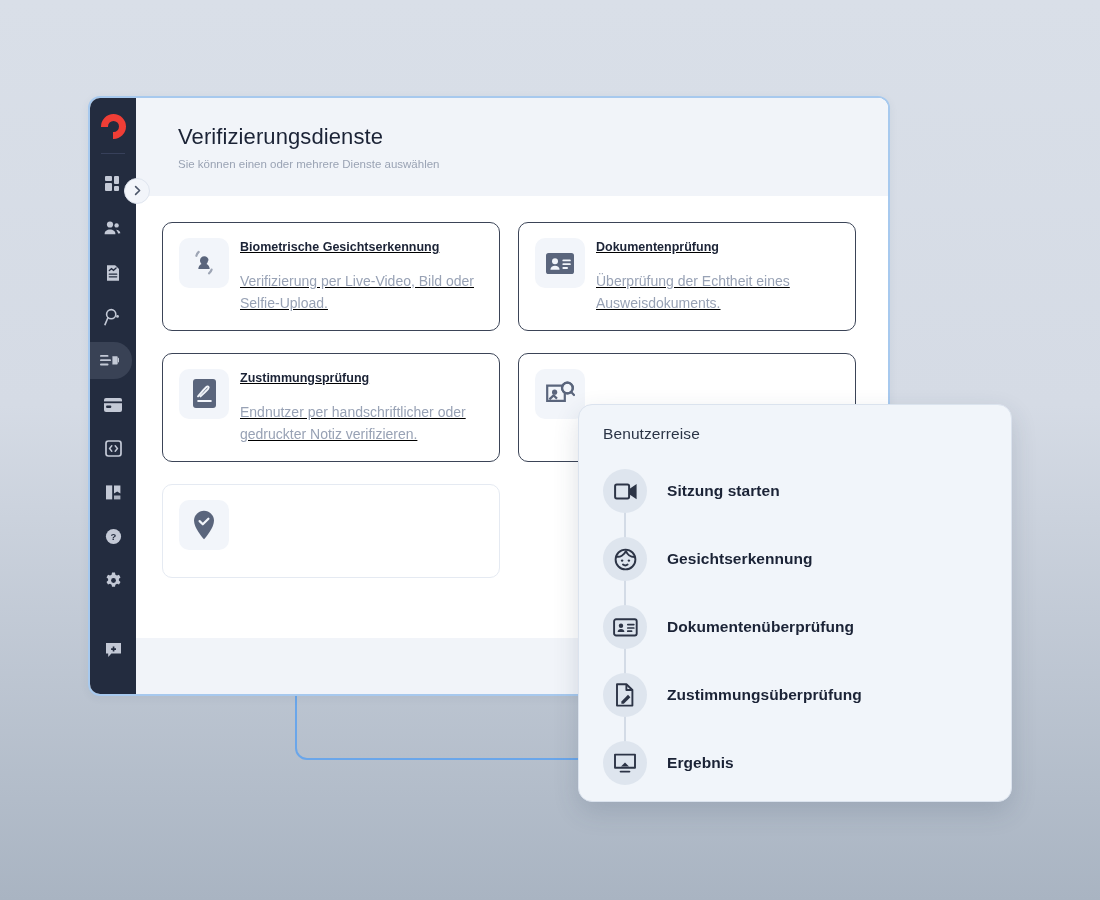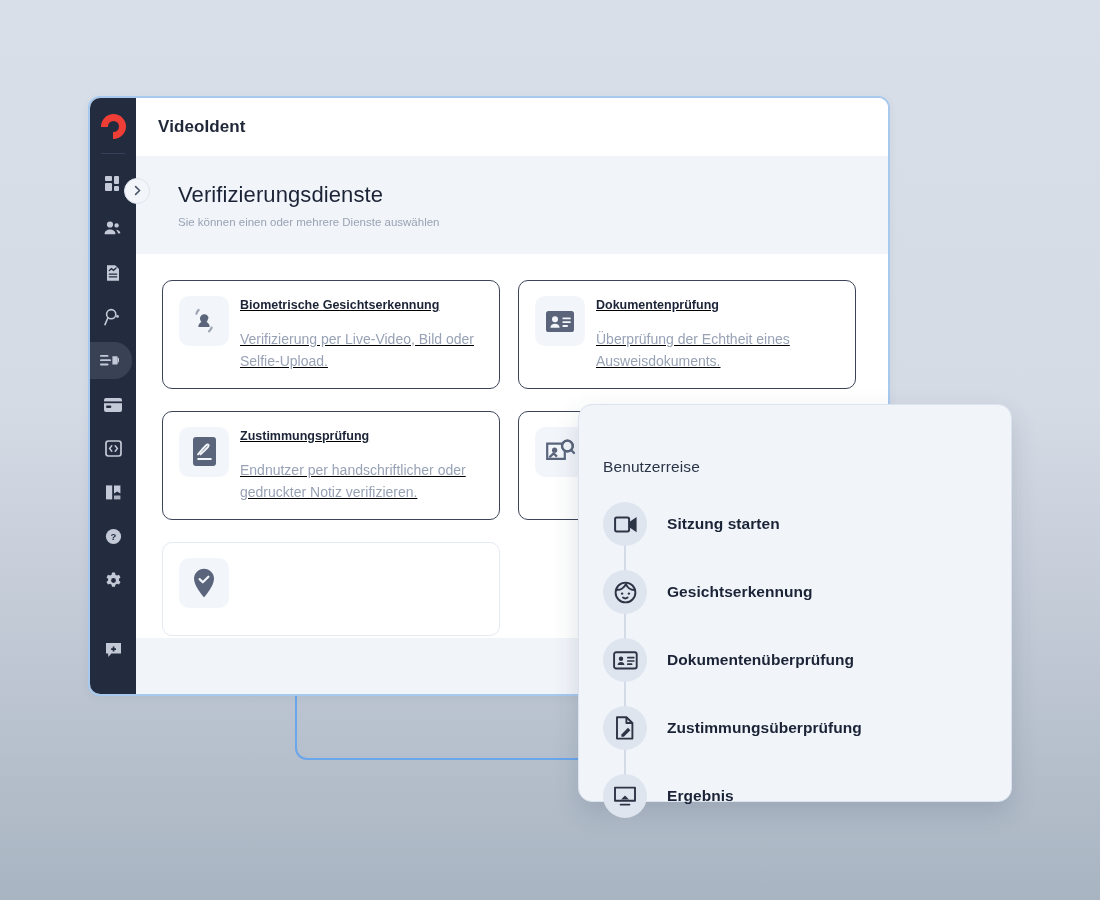--- a/index.html
+++ b/index.html
@@ -245,21 +245,20 @@
     border-radius: 14px;
     z-index: 10;
     padding: 20px 24px 18px 24px;
     box-shadow: 0 10px 26px rgba(45,62,90,.16);
   }
   .journey-title {
     font-size: 15.5px;
     color: #2b3446;
     margin-bottom: 14px;
     letter-spacing: .1px;
-    margin-top: 33px;
   }
   .journey-list { position: relative; }
   .journey-step {
     display: flex;
     align-items: center;
     gap: 20px;
     height: 68px;
     position: relative;
   }
   .step-bullet {
@@ -419,23 +418,20 @@
             <path d="M7.7 4.6h1.7v1.6h1.6v1.7H9.4v1.6H7.7V7.9H6.1V6.2h1.6z" fill="#232c3f"></path>
           </svg>
         </span>
       </div>
     </div>
 
   </nav>
 
   <div class="content">
 
-    <header class="topbar">
-      <div class="topbar-title">VideoIdent</div>
-    </header>
 
     <section class="page-head">
       <h1 class="page-title">Verifizierungsdienste</h1>
       <div class="page-sub">Sie können einen oder mehrere Dienste auswählen</div>
     </section>
 
     <section class="cards-area">
       <div class="card-grid">
 
         <div class="svc-card">

